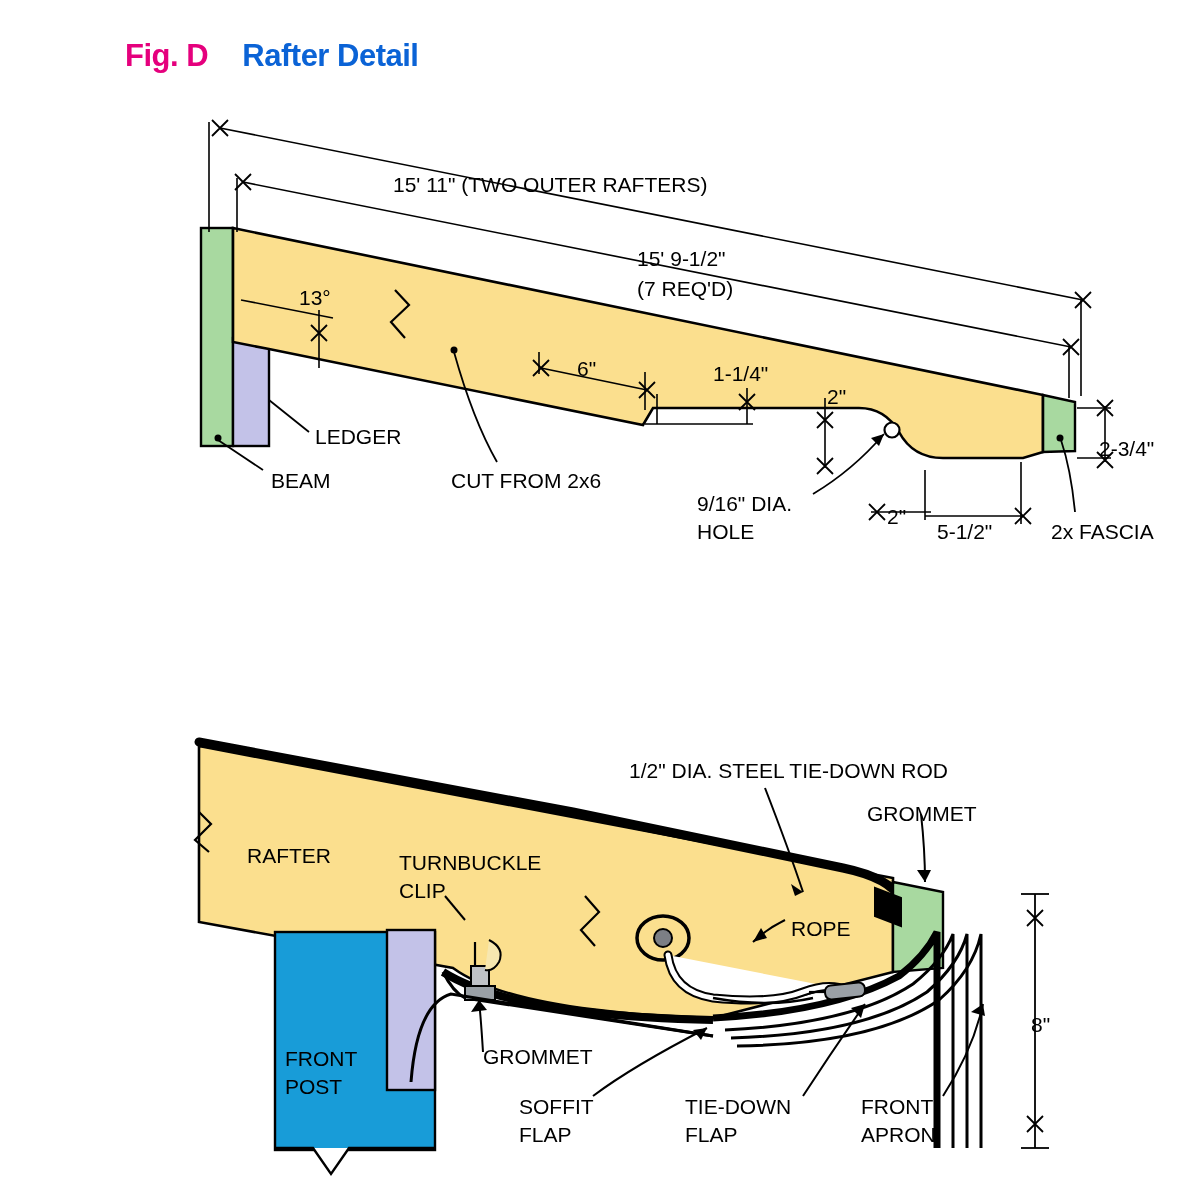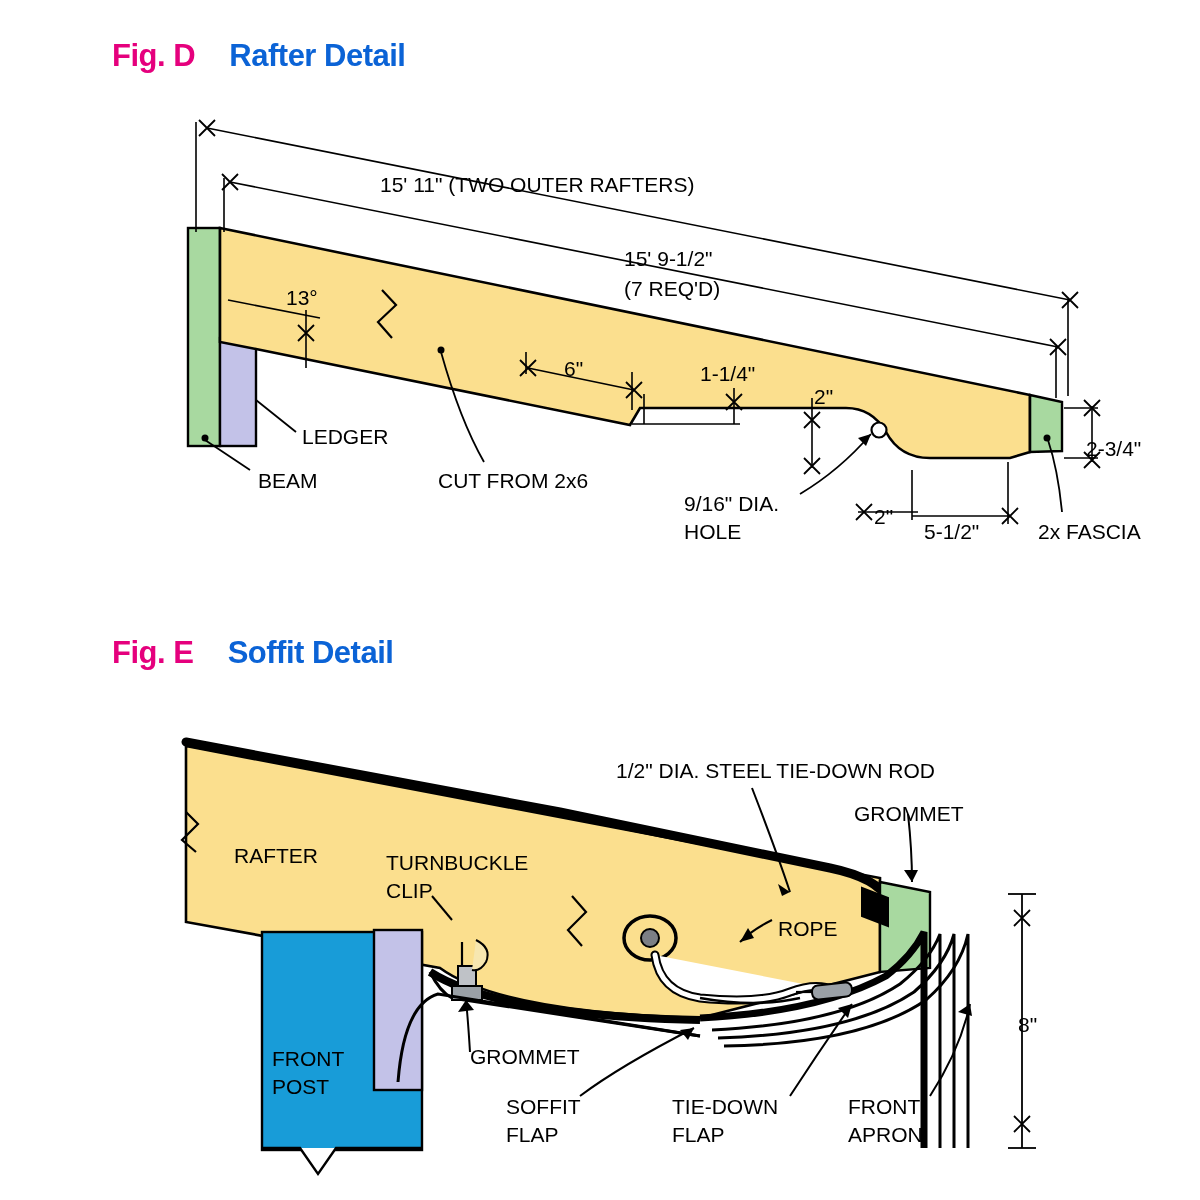--- a/index.html
+++ b/index.html
@@ -9,21 +9,21 @@
   }
   body {
     width: 1200px;
     height: 1200px;
     position: relative;
     font-family: "Liberation Sans", sans-serif;
     overflow: hidden;
   }
   .figure {
     position: absolute;
-    left: 0;
+    left: 13px;
     width: 1004px;
   }
   #figure-d { top: 0; height: 600px; }
   #figure-e { top: 600px; height: 600px; }
 
   .fig-title {
     position: absolute;
     white-space: nowrap;
     font-weight: bold;
     font-size: 31px;
@@ -164,25 +164,20 @@
     <text class="lbl" x="438" y="488">CUT FROM 2x6</text>
     <text class="lbl" x="684" y="511">9/16" DIA.</text>
     <text class="lbl" x="684" y="539">HOLE</text>
     <text class="lbl" x="1038" y="539">2x FASCIA</text>
   </svg>
   </div>
 </div>
 
 <div class="figure" id="figure-e">
 
-  <div class="fig-title" style="left:112px; top:35px;">
-    <span class="fig-label">Fig. E</span>
-    <span style="display:inline-block;width:18px"></span>
-    <span class="fig-name">Soffit Detail</span>
-  </div>
 
   <div class="svg-wrap">
   <svg width="1200" height="600" viewBox="0 0 1200 600" xmlns="http://www.w3.org/2000/svg">
     <g stroke="#000" fill="none">
 
       <path d="M 186 146
                L 880 278
                L 880 372
                L 700 418
                Q 500 412 440 368

